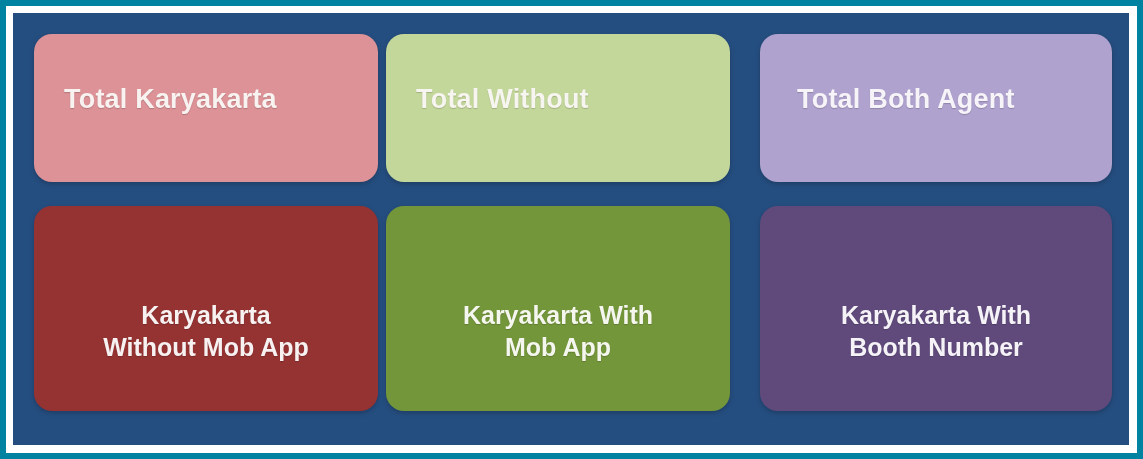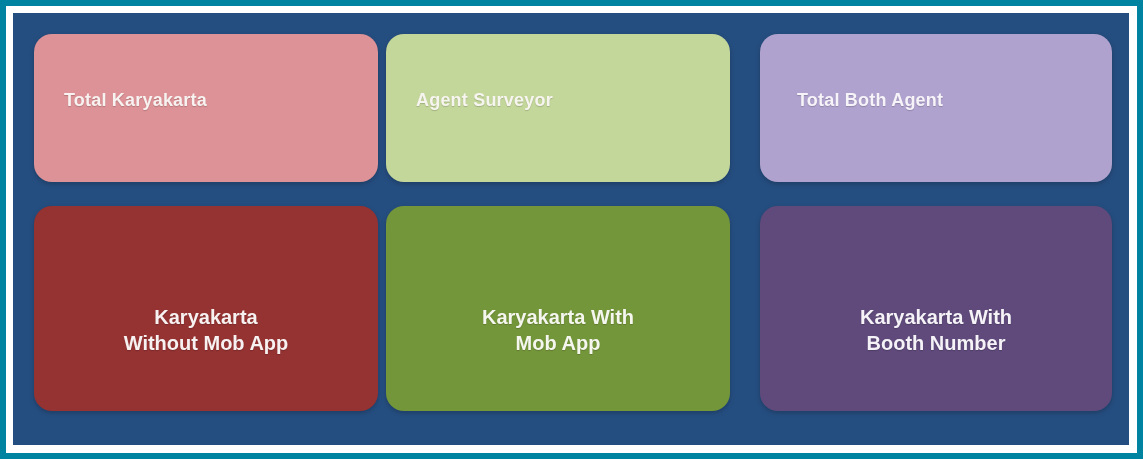--- a/index.html
+++ b/index.html
@@ -54,40 +54,40 @@
     box-shadow: 0 2px 5px rgba(0,0,0,0.22);
     -webkit-font-smoothing: antialiased;
   }
   
   .card.top {
     height: 148px;
     align-self: start;
   }
   .card.top .card-label {
     padding: 0 0 16px 30px;
-    font-size: 18px;
+    font-size: 27px;
     font-weight: bold;
     line-height: 1.15;
     letter-spacing: 0.2px;
     text-align: left;
     width: 100%;
     box-sizing: border-box;
   }
   .card.top.c1 { width: 344px; }
   .card.top.c2 { width: 344px; }
   .card.top.c3 { width: 352px; padding-left: 7px; }
 
   
   .card.bottom {
     height: 205px;
     align-self: start;
     justify-content: center;
   }
   .card.bottom .card-label {
-    font-size: 20px;
+    font-size: 25px;
     font-weight: bold;
     line-height: 1.28;
     text-align: center;
     width: 100%;
     padding: 0 16px 4px 16px;
     box-sizing: border-box;
     white-space: pre-line;
     margin-top: 48px;
   }
   .card.bottom.c1 { width: 344px; }
@@ -106,21 +106,21 @@
 <div id="screenshot" style="background: rgb(0, 131, 160);">
   <div class="white-frame" style="background: rgb(255, 255, 255);">
     <div class="panel" style="background: rgb(37, 78, 128);">
       <div class="card-grid">
 
         <div class="card top c1" style="background: rgb(220, 146, 150);">
           <span class="card-label" style="color: rgb(248, 242, 241);">Total Karyakarta</span>
         </div>
 
         <div class="card top c2" style="background: rgb(196, 215, 155);">
-          <span class="card-label" style="color: rgb(247, 245, 239);">Agent Surveyor</span>
+          <span class="card-label" style="color: rgb(247, 245, 239);">Total Without</span>
         </div>
 
         <div class="card top c3" style="background: rgb(176, 162, 206);">
           <span class="card-label" style="color: rgb(246, 243, 249);">Total Both Agent</span>
         </div>
 
         <div class="card bottom c1" style="background: rgb(149, 50, 50);">
           <span class="card-label" style="color: rgb(247, 242, 241);">Karyakarta
 Without Mob App</span>
         </div>

